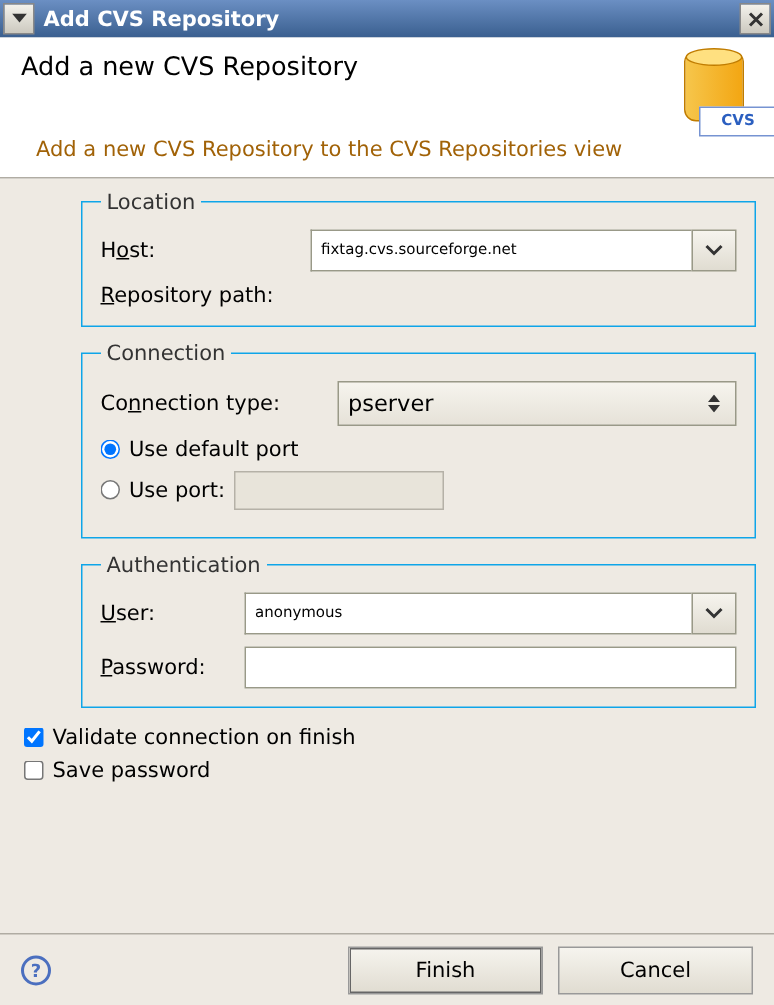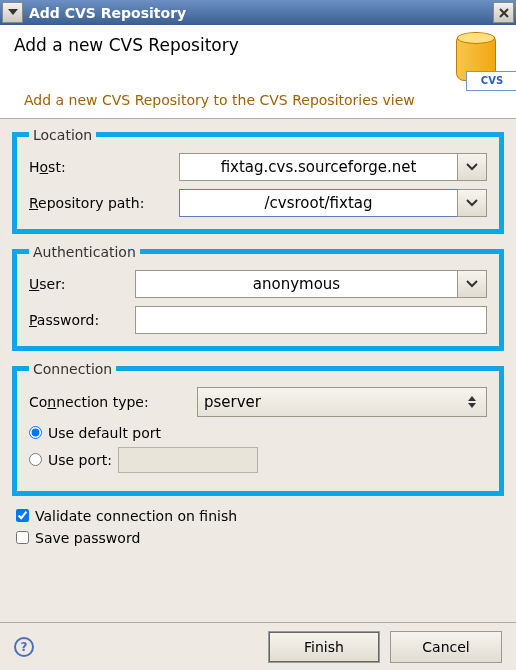--- a/index.html
+++ b/index.html
@@ -9,42 +9,42 @@
   .titlebar .title { flex: 1; padding-left: 4px; }
   .banner { padding: 10px 14px 8px 14px; background: #fff; border-bottom: 1px solid #b0aca3; display: flex; }
   .banner .text { flex: 1; }
   .banner h1 { font-size: 17px; font-weight: normal; margin-bottom: 4px; color: #000; }
   .banner .sub { font-size: 14px; color: #a16207; line-height: 1.25; margin-left: 10px; margin-top: 37px; }
   .cvs-icon { width: 52px; height: 56px; position: relative; }
   .cvs-icon .cyl { position: absolute; top: 0; left: 6px; width: 40px; height: 46px; background: linear-gradient(to right,#f6c64c,#f3a612); border-radius: 6px 6px 8px 8px; border: 1px solid #c07c00; }
   .cvs-icon .cyl::before { content:""; position:absolute; top:-4px; left:0; right:0; height:10px; border:1px solid #c07c00; border-radius: 50% 50% 50% 50%; background:#ffe080;}
   .cvs-icon .label { position:absolute; bottom:0; left:16px; width:52px; height:20px; background:#fff; border:1px solid #7693d2; font-size:10px; font-weight:bold; color:#2b5fc0; text-align:center; line-height:18px; }
   .body { padding: 8px 12px 12px 12px; height: calc(100% - 25px - 92px - 50px); }
-  fieldset { border: 5px solid #0ea5e9; margin-bottom: 10px; padding: 10px 12px 12px 12px; }
+  fieldset { border: 1px solid #0ea5e9; margin-bottom: 10px; padding: 10px 12px 12px 12px; margin-left: 42px; }
   legend { padding: 0 4px; font-size: 14px; color: #333; }
-  .row { display: flex; align-items: center; margin-bottom: 8px; gap: 10px; }
+  .row { display: flex; align-items: center; margin-bottom: 8px; }
   .row:last-child { margin-bottom: 0; }
   .row label { font-size: 14px; color: #000; }
   .row .u { text-decoration: underline; }
   .combo { display:flex; flex:1; }
-  .combo input[type=text] { flex:1; height:28px; border:1px solid #998; border-right:none; padding:2px 6px; font-size:15px; background:#fff;text-align:center; }
+  .combo input[type=text] { flex:1; height:28px; border:1px solid #998; border-right:none; padding:2px 6px; font-size:10px; background:#fff; }
   .combo .arrow { width:30px; height:28px; border:1px solid #998; background:linear-gradient(to bottom,#f6f4ee,#e0dcd1); display:flex; align-items:center; justify-content:center; }
   .combo .arrow svg { width:12px; height:8px; }
   input.plain { height:28px; border:1px solid #998; padding:2px 6px; font-size:15px; background:#fff; }
   .select { flex:1; display:flex; height:30px; border:1px solid #998; background:linear-gradient(to bottom,#f6f4ee,#e6e2d8); align-items:center; padding:0 6px; }
   .select .val { flex:1; font-size:15px; text-align:left; }
   .select .spin { width:16px; display:flex; flex-direction:column; gap:1px; }
   .select .spin div { height:6px; display:flex; align-items:center; justify-content:center; }
   .radio-row, .check-row { display:flex; align-items:center; margin-bottom:6px; font-size:14px; }
   .radio-row input, .check-row input { margin-right:6px; }
   .radio-row .port-input { margin-left:6px; width:140px; height:26px; border:1px solid #b5b1a7; background:#e8e4da; }
   .checks { padding: 2px 4px 2px 4px; }
   .footer { height:50px; border-top:1px solid #b0aca3; display:flex; align-items:center; padding:0 14px; gap:10px; background:#eeeae3;}
   .footer .help { width:20px; height:20px; border:2px solid #4b6fbf; border-radius:50%; color:#4b6fbf; font-size:12px; font-weight:bold; display:flex; align-items:center; justify-content:center; margin-right:auto; }
-  .footer button { width:112px; height:32px; border:1px solid #999; background:linear-gradient(to bottom,#f6f4ee,#e0dcd1); font-size:14px; }
+  .footer button { width:130px; height:32px; border:1px solid #999; background:linear-gradient(to bottom,#f6f4ee,#e0dcd1); font-size:14px; }
   .footer button.default { box-shadow: 0 0 0 1px #666 inset; }
   .lbl-col-1 { width:140px; }
   .lbl-col-2 { width:96px; }
   .lbl-col-3 { width:158px; }
 </style>
 </head>
 <body>
 
 <div class="titlebar">
   <div class="tb-btn">
@@ -80,47 +80,20 @@
         <input type="text" value="fixtag.cvs.sourceforge.net" style="">
         <div class="arrow">
             <svg viewBox="0 0 12 8">
               <path d="M1 1 L6 6 L11 1" stroke="#333" stroke-width="2" fill="none"></path>
             </svg>
           </div>
       </div>
     </div>
     <div class="row">
       <label class="lbl-col-1"><span></span><span class="u">R</span><span>epository path:</span></label>
-      <div class="combo">
-        <input type="text" style="border-color: rgb(91, 125, 184);" value="/cvsroot/fixtag">
-        <div class="arrow">
-            <svg viewBox="0 0 12 8">
-              <path d="M1 1 L6 6 L11 1" stroke="#333" stroke-width="2" fill="none"></path>
-            </svg>
-          </div>
-      </div>
-    </div>
-  </fieldset>
-
-  <fieldset>
-    <legend>Authentication</legend>
-    <div class="row">
-      <label class="lbl-col-2"><span></span><span class="u">U</span><span>ser:</span></label>
-      <div class="combo">
-        <input type="text" value="anonymous" style="">
-        <div class="arrow">
-            <svg viewBox="0 0 12 8">
-              <path d="M1 1 L6 6 L11 1" stroke="#333" stroke-width="2" fill="none"></path>
-            </svg>
-          </div>
-      </div>
-    </div>
-    <div class="row">
-      <label class="lbl-col-2"><span></span><span class="u">P</span><span>assword:</span></label>
-      <input type="password" class="plain" style="flex: 1 1 0%;" value="">
     </div>
   </fieldset>
 
   <fieldset>
     <legend>Connection</legend>
     <div class="row">
       <label class="lbl-col-3"><span>Co</span><span class="u">n</span><span>nection type:</span></label>
       <div class="select">
         <span class="val">pserver</span>
         <span class="spin">
@@ -141,20 +114,39 @@
       <input type="radio" name="port" checked="" style="">
       <label><span>Use default p</span><span class="u">o</span><span>rt</span></label>
     </div>
     <div class="radio-row">
       <input type="radio" name="port" style="">
       <label><span>Use por</span><span class="u">t</span><span>:</span></label>
       <input type="text" class="port-input" disabled="" style="">
     </div>
   </fieldset>
 
+  <fieldset>
+    <legend>Authentication</legend>
+    <div class="row">
+      <label class="lbl-col-2"><span></span><span class="u">U</span><span>ser:</span></label>
+      <div class="combo">
+        <input type="text" value="anonymous" style="">
+        <div class="arrow">
+            <svg viewBox="0 0 12 8">
+              <path d="M1 1 L6 6 L11 1" stroke="#333" stroke-width="2" fill="none"></path>
+            </svg>
+          </div>
+      </div>
+    </div>
+    <div class="row">
+      <label class="lbl-col-2"><span></span><span class="u">P</span><span>assword:</span></label>
+      <input type="password" class="plain" style="flex: 1 1 0%;" value="">
+    </div>
+  </fieldset>
+
   <div class="checks">
     <div class="check-row">
       <input type="checkbox" checked="" style="">
       <label><span></span><span class="u">V</span><span>alidate connection on finish</span></label>
     </div>
     <div class="check-row">
       <input type="checkbox" style="">
       <label><span></span><span class="u">S</span><span>ave password</span></label>
     </div>
   </div>

